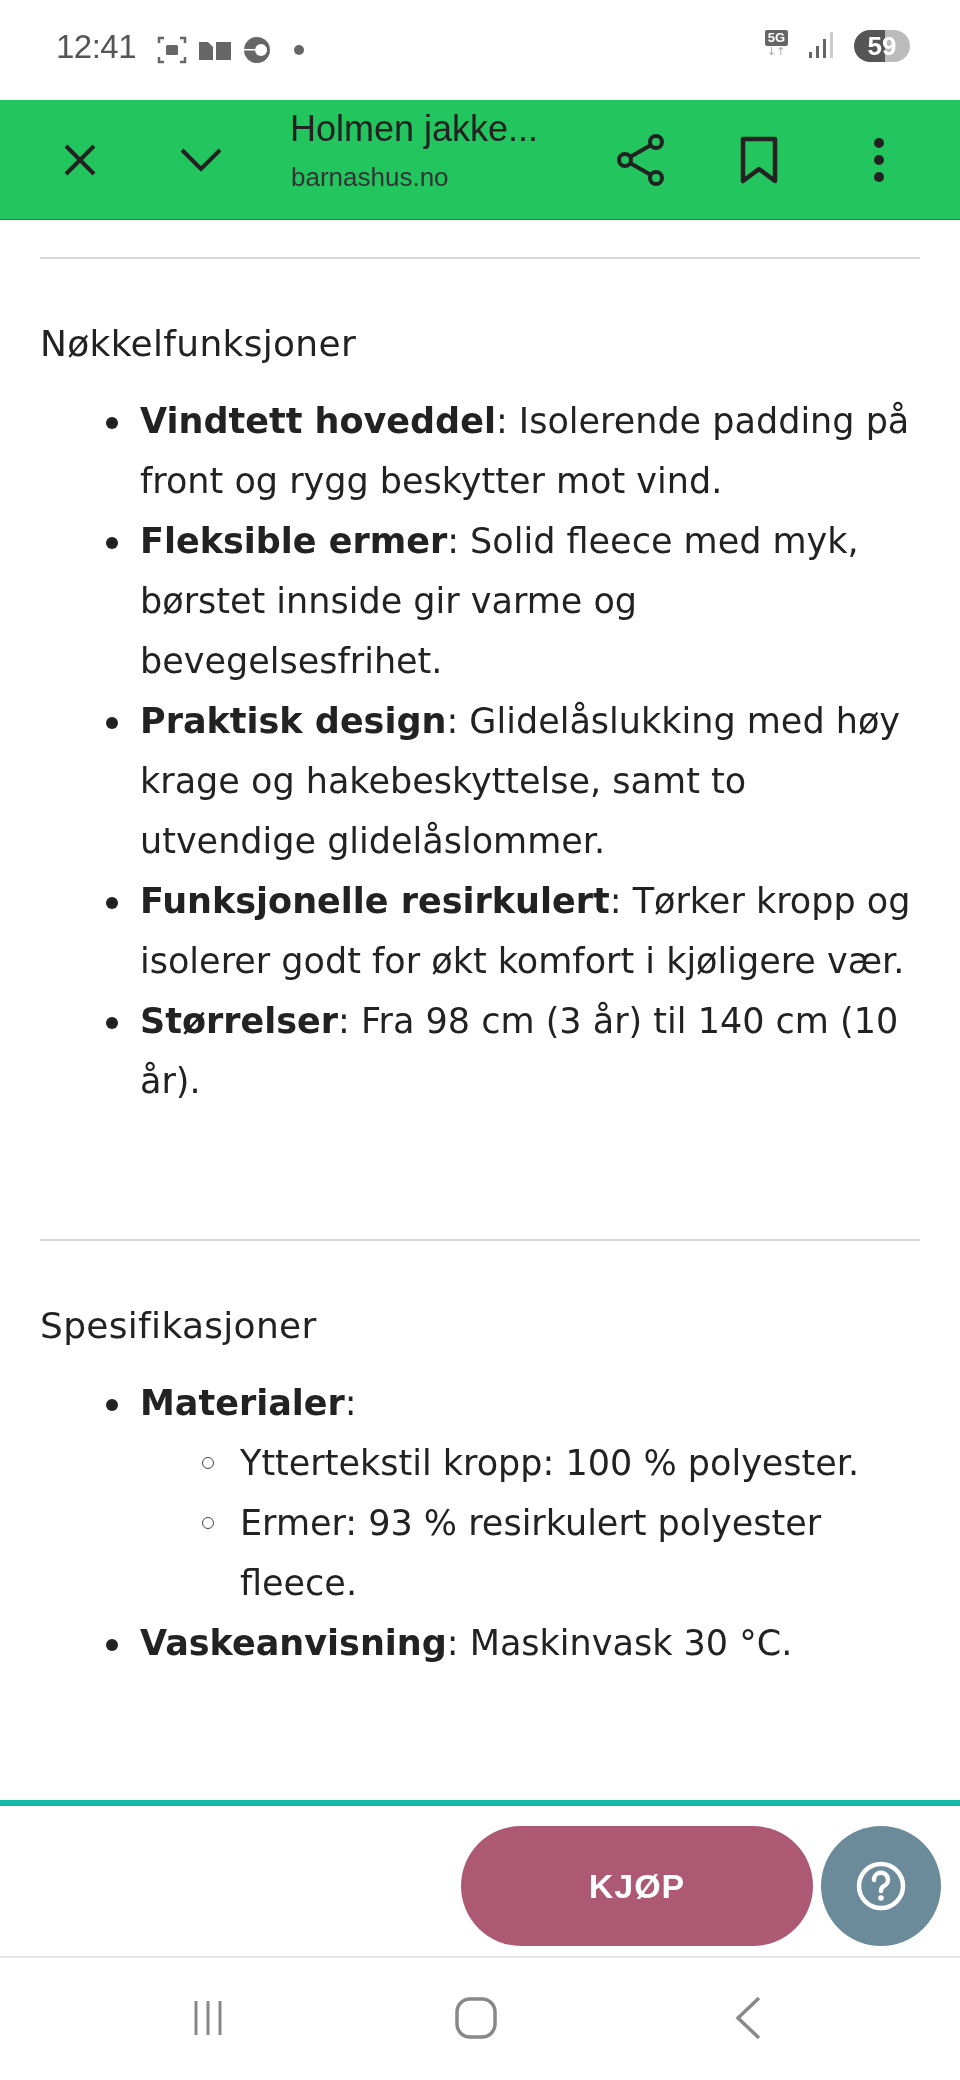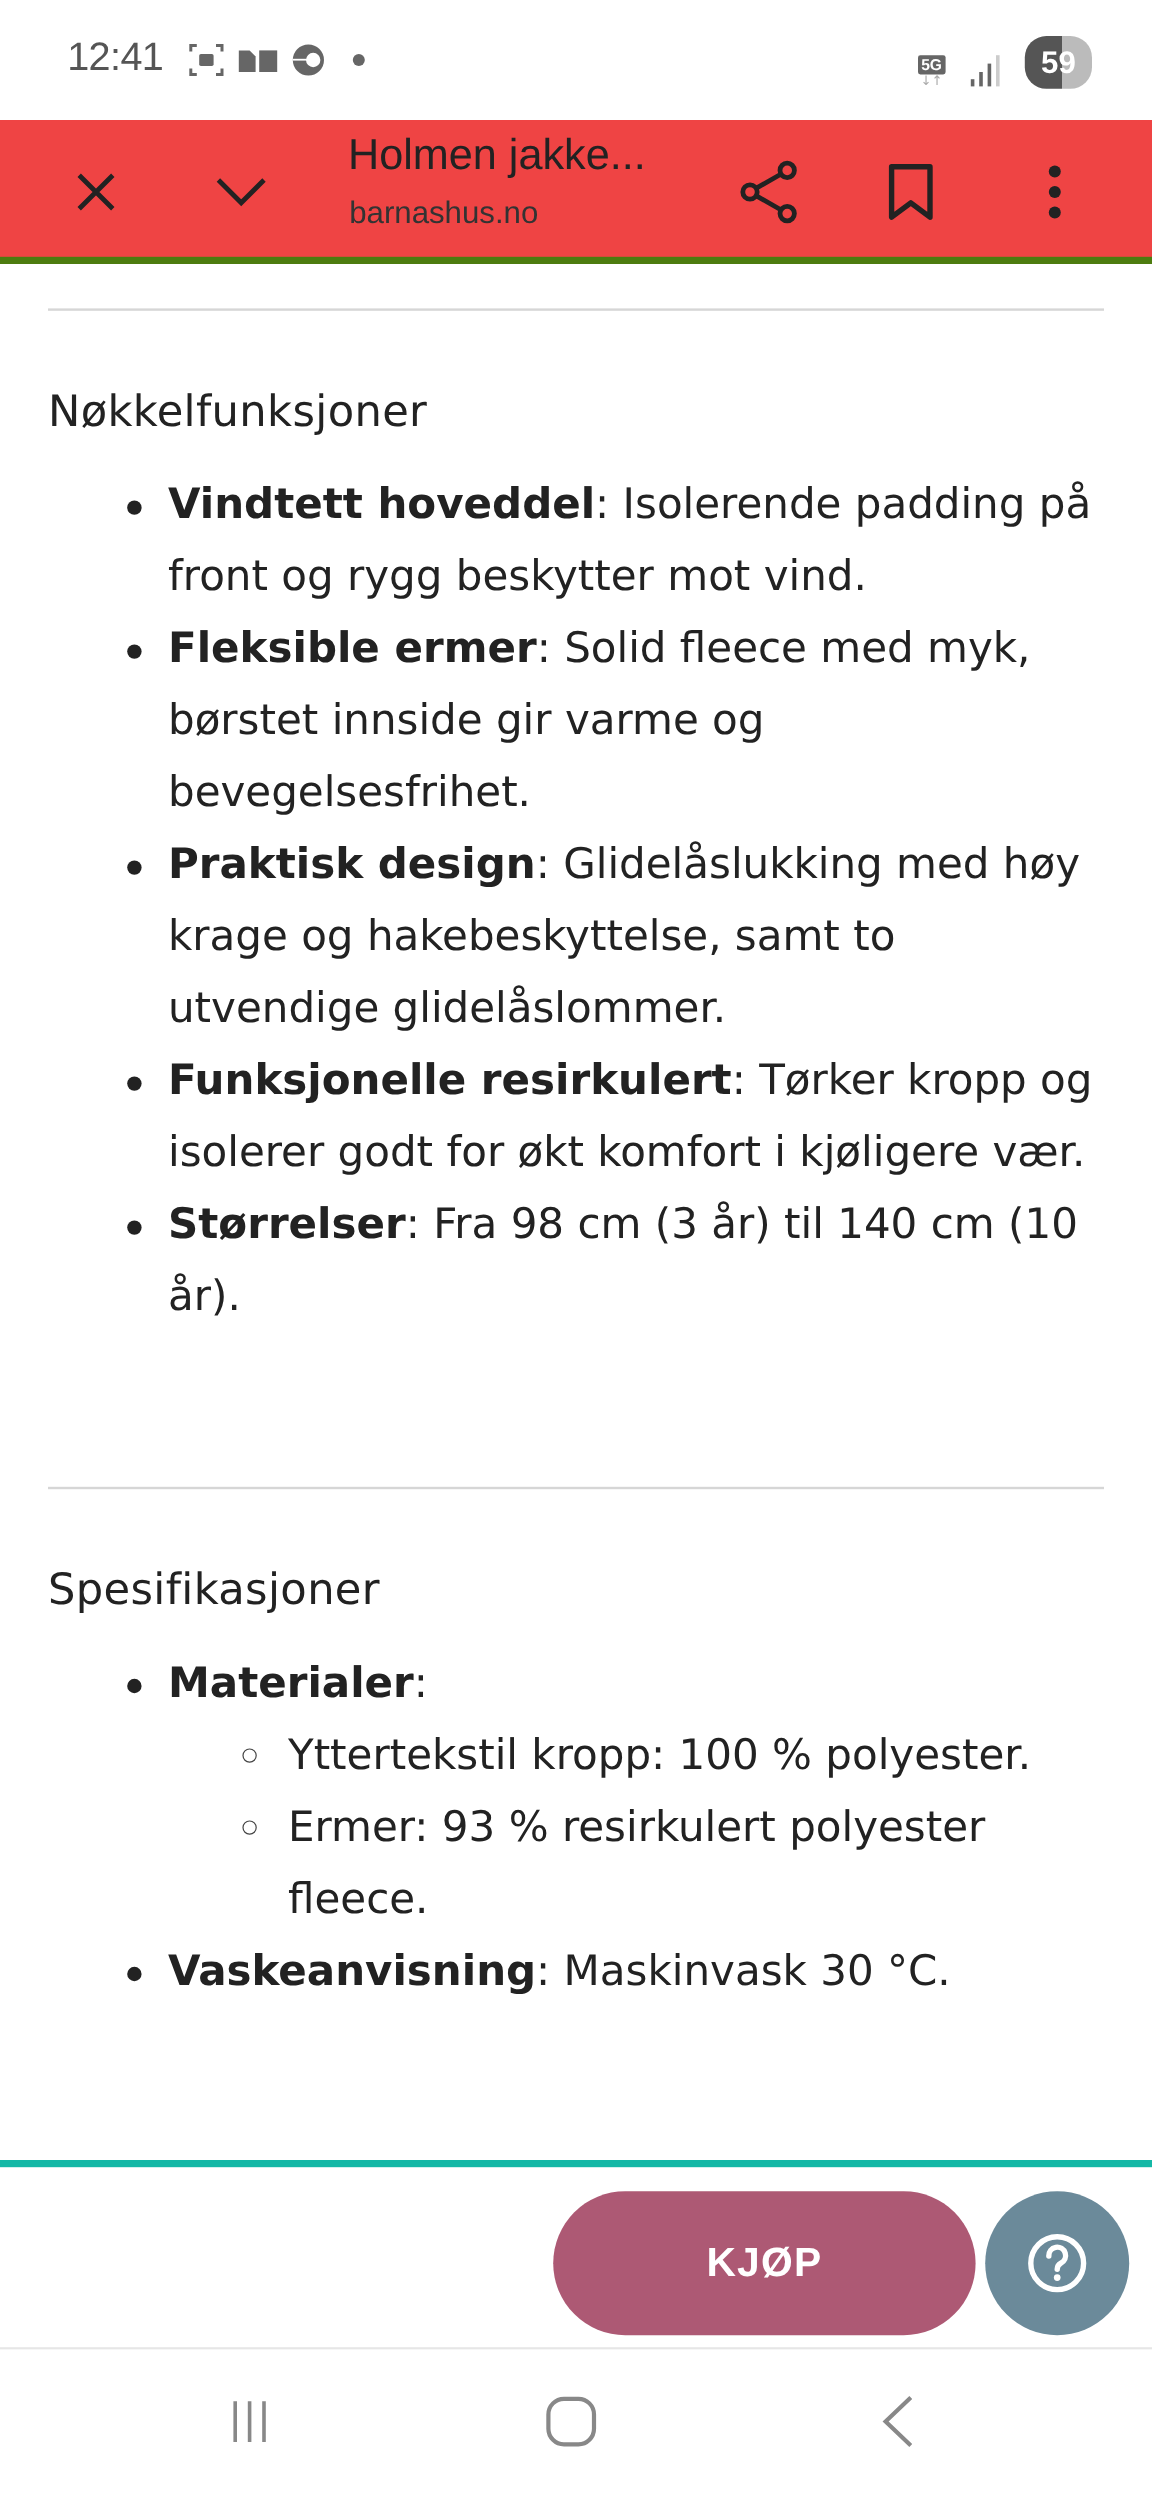--- a/index.html
+++ b/index.html
@@ -3,28 +3,28 @@
 <meta charset="utf-8">
 <style>
   * { box-sizing: border-box; margin: 0; padding: 0; }
   html, body { width: 960px; height: 2080px; background: #ffffff; overflow: hidden; }
   body { font-family: "DejaVu Sans", sans-serif; color: #222222; position: relative; }
 
   
   .status-bar { position: absolute; top: 0; left: 0; width: 960px; height: 100px; background: #fff; }
   .status-time { position: absolute; left: 56px; top: 28px; font-family: "Liberation Sans", sans-serif; font-size: 33px; color: #555; letter-spacing: -0.5px; }
   .sb-left-icons { position: absolute; left: 156px; top: 34px; display: flex; align-items: center; gap: 10px; }
-  .sb-right { position: absolute; right: 50px; top: 30px; display: flex; align-items: flex-end; gap: 20px; }
+  .sb-right { position: absolute; right: 50px; top: 30px; display: flex; align-items: flex-start; gap: 20px; }
   .net-5g { display: flex; flex-direction: column; align-items: center; }
   .net-5g .lbl { background: #666; color: #fff; font-family: "Liberation Sans", sans-serif; font-size: 13px; font-weight: bold; padding: 0 3px; border-radius: 2px; line-height: 16px; }
   .net-5g .arrows { font-size: 11px; color: #aaa; line-height: 12px; }
-  .battery { width: 56px; height: 44px; border-radius: 18px; background: linear-gradient(90deg, #555 0 55%, #bbb 55% 100%); color: #fff; font-family: "Liberation Sans", sans-serif; font-weight: bold; font-size: 26px; display: flex; align-items: center; justify-content: center; }
+  .battery { width: 56px; height: 32px; border-radius: 18px; background: linear-gradient(90deg, #555 0 55%, #bbb 55% 100%); color: #fff; font-family: "Liberation Sans", sans-serif; font-weight: bold; font-size: 26px; display: flex; align-items: center; justify-content: center; }
 
   
-  .toolbar { position: absolute; top: 100px; left: 0; width: 960px; height: 120px; background: #ef4444; border-bottom: 6px solid #4d7c0f; }
+  .toolbar { position: absolute; top: 100px; left: 0; width: 960px; height: 120px; background: #22c55e; border-bottom: 1px solid #4d7c0f; }
   .tb-btn { position: absolute; display: flex; align-items: center; justify-content: center; width: 72px; height: 72px; top: 24px; cursor: pointer; }
   .tb-title { position: absolute; left: 290px; top: 8px; font-family: "Liberation Sans", sans-serif; font-size: 36px; color: #222; white-space: nowrap; }
   .tb-url { position: absolute; left: 291px; top: 62px; font-family: "Liberation Sans", sans-serif; font-size: 26px; color: #333; }
 
   
   .content { position: absolute; top: 223px; left: 0; width: 960px; height: 1577px; overflow: hidden; text-decoration: underline; }
   .divider { position: absolute; left: 40px; width: 880px; height: 2px; background: #d6d6d6; }
   .section-title { position: absolute; left: 40px; font-size: 36px; font-weight: 500; color: #222; letter-spacing: 0.3px; }
   ul.bullets { position: absolute; left: 100px; width: 820px; list-style: none; }
   ul.bullets > li { position: relative; padding-left: 40px; font-size: 35px; line-height: 60px; color: #222; }

